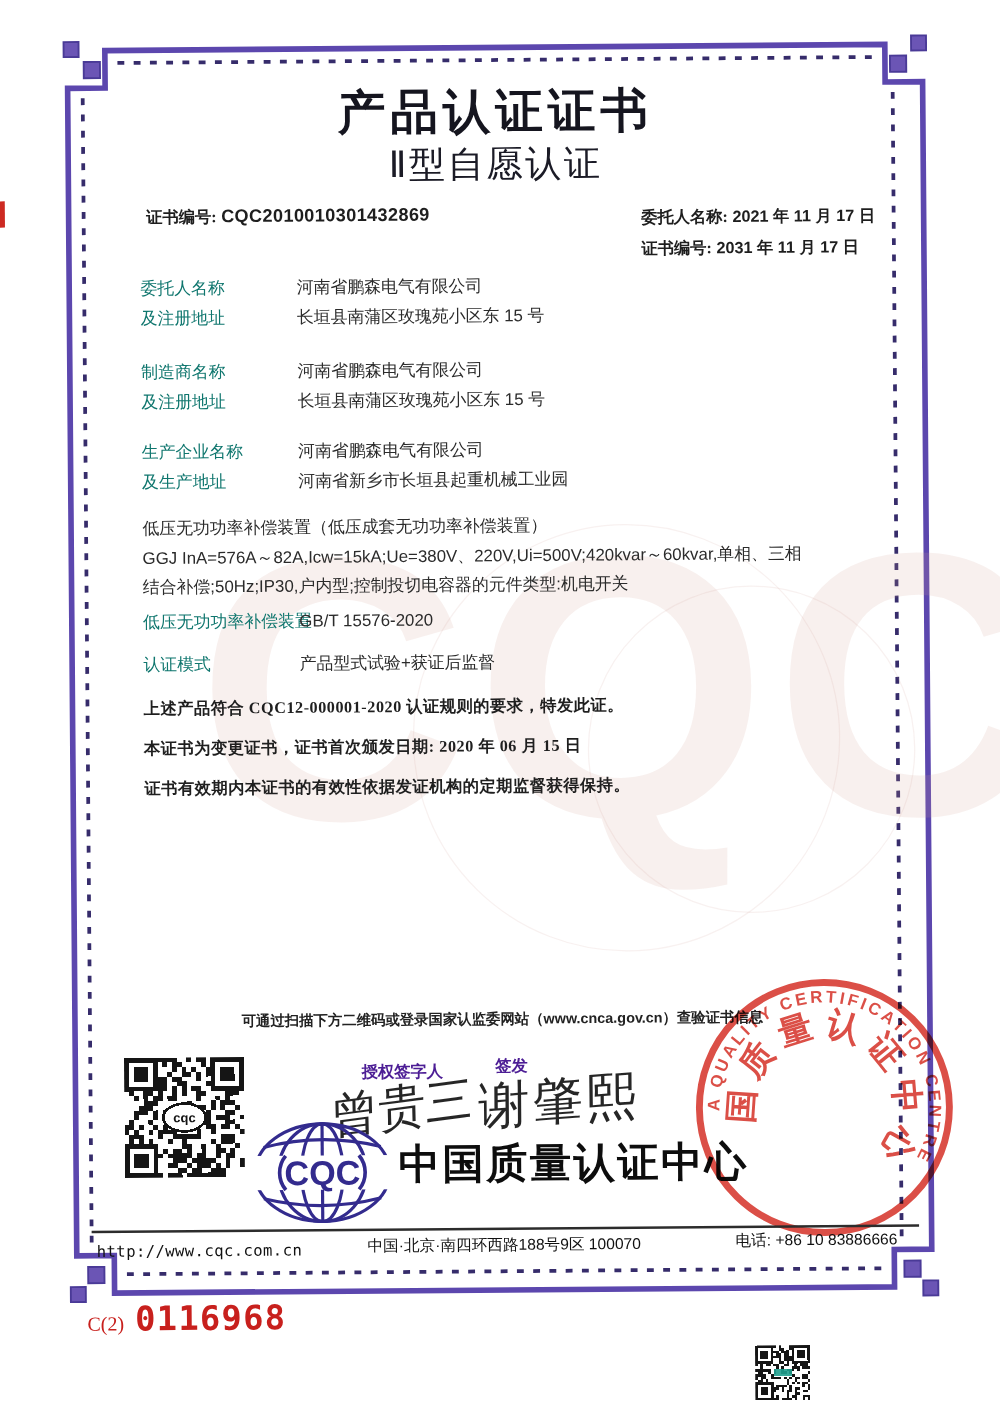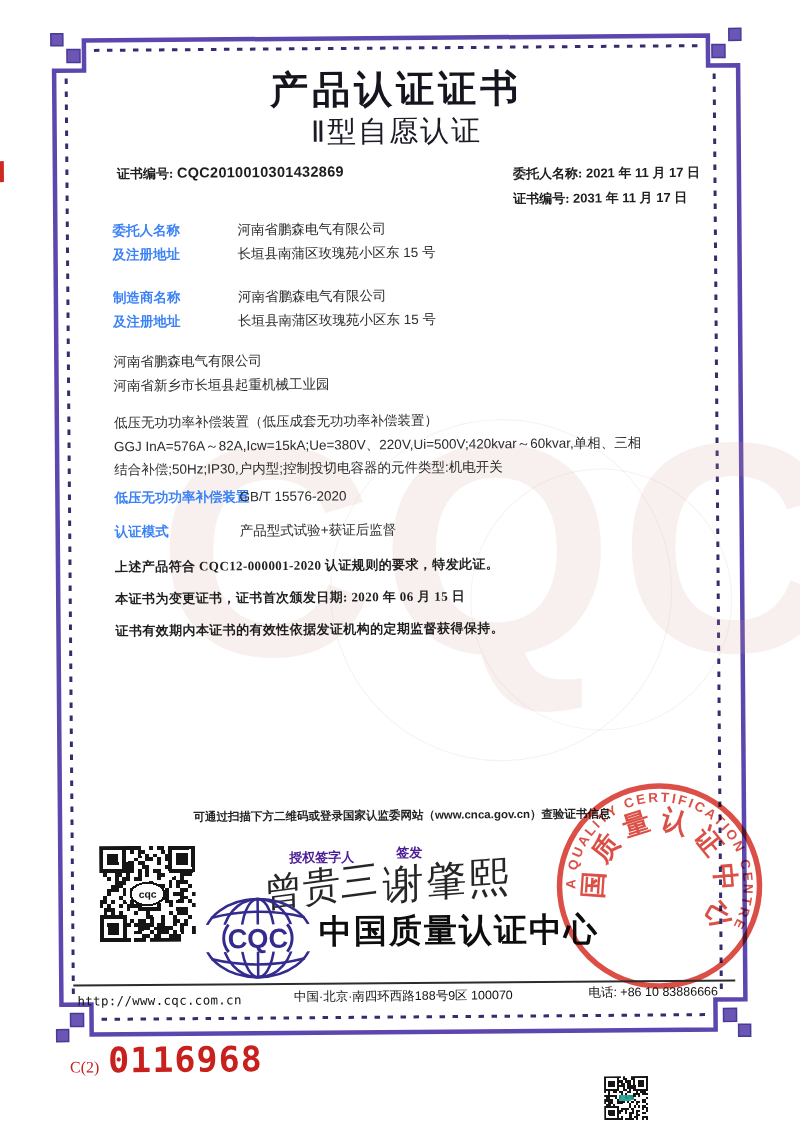--- a/index.html
+++ b/index.html
@@ -22,21 +22,21 @@
   .kai{font-family:"Liberation Serif","DejaVu Serif",serif;}
   .meta-left{position:absolute;left:120px;top:163px;font-size:13px;}
   .meta-left .lab{font-weight:600;margin-top:29px;}
   .meta-left .val{font-weight:700;font-size:14.5px;letter-spacing:.3px;}
   .meta-right{position:absolute;left:516px;top:162px;font-size:13px;line-height:25px;}
   .meta-right .lab{font-weight:600;}
   .meta-right .val{font-weight:700;}
 
   
   .field{position:absolute;left:115px;width:610px;display:flex;font-size:13.5px;line-height:23.5px;}
-  .flabel{width:125px;font-weight:700;color:#3b82f6;white-space:nowrap;}
+  .flabel{width:125px;font-weight:400;color:#0f766e;white-space:nowrap;}
   .fvalue{flex:1;color:#2b2b2b;}
   .decl{position:absolute;left:115px;font-size:13px;letter-spacing:.4px;color:#1f1f1f;
     font-family:"Liberation Serif","DejaVu Serif",serif;font-weight:600;}
 
   .scan-note{position:absolute;left:0;right:0;top:808px;text-align:center;font-size:11.5px;
     font-weight:600;color:#222;}
 
   
   .sig-label{position:absolute;font-size:13px;font-weight:700;color:#4c1d95;}
   .sig-name{position:absolute;font-family:"DejaVu Serif","Liberation Serif",serif;
@@ -50,21 +50,21 @@
   .footer-rule{position:absolute;left:70px;top:982px;width:662px;height:2px;background:#2c2c2c;}
   .foot-web{position:absolute;left:74px;top:991px;font-size:12.5px;letter-spacing:.3px;
     font-family:"DejaVu Sans Mono","Liberation Mono",monospace;color:#111;}
   .foot-addr{position:absolute;left:235px;top:988px;width:330px;text-align:center;
     font-size:12.5px;color:#111;}
   .foot-tel{position:absolute;left:585px;top:986px;font-size:12.5px;color:#111;}
 
   .serial{position:absolute;left:66px;top:1038px;display:flex;align-items:baseline;gap:9px;color:#c8201d;}
   .serial .pre{font-family:"Liberation Serif","DejaVu Serif",serif;font-size:16px;}
   .serial .num{font-family:"DejaVu Sans Mono","Liberation Mono",monospace;
-    font-size:35px;font-weight:700;letter-spacing:1px;}
+    font-size:27px;font-weight:700;letter-spacing:1px;}
 
   .edge-mark{position:absolute;left:0;top:158px;width:7px;height:21px;background:#cd2a22;}
 
   .qr{position:absolute;}
   #qr-main{left:97px;top:844px;width:96px;height:96px;}
   #qr-small{left:600px;top:1078px;width:44px;height:44px;}
 
   .seal{position:absolute;left:541px;top:772px;width:232px;height:232px;
     opacity:.87;mix-blend-mode:multiply;}
 </style>
@@ -127,20 +127,24 @@
         <div>制造商名称</div>
         <div>及注册地址</div>
       </div>
       <div class="fvalue">
         <div>河南省鹏森电气有限公司</div>
         <div>长垣县南蒲区玫瑰苑小区东 15 号</div>
       </div>
     </div>
 
     <div class="field" style="top:348px">
+      <div class="flabel">
+        <div>生产企业名称</div>
+        <div>及生产地址</div>
+      </div>
       <div class="fvalue">
         <div>河南省鹏森电气有限公司</div>
         <div>河南省新乡市长垣县起重机械工业园</div>
       </div>
     </div>
 
     <div class="field" style="top:409px">
       <div class="fvalue">
         <div>低压无功功率补偿装置（低压成套无功功率补偿装置）</div>
         <div>GGJ InA=576A～82A,Icw=15kA;Ue=380V、220V,Ui=500V;420kvar～60kvar,单相、三相</div>

